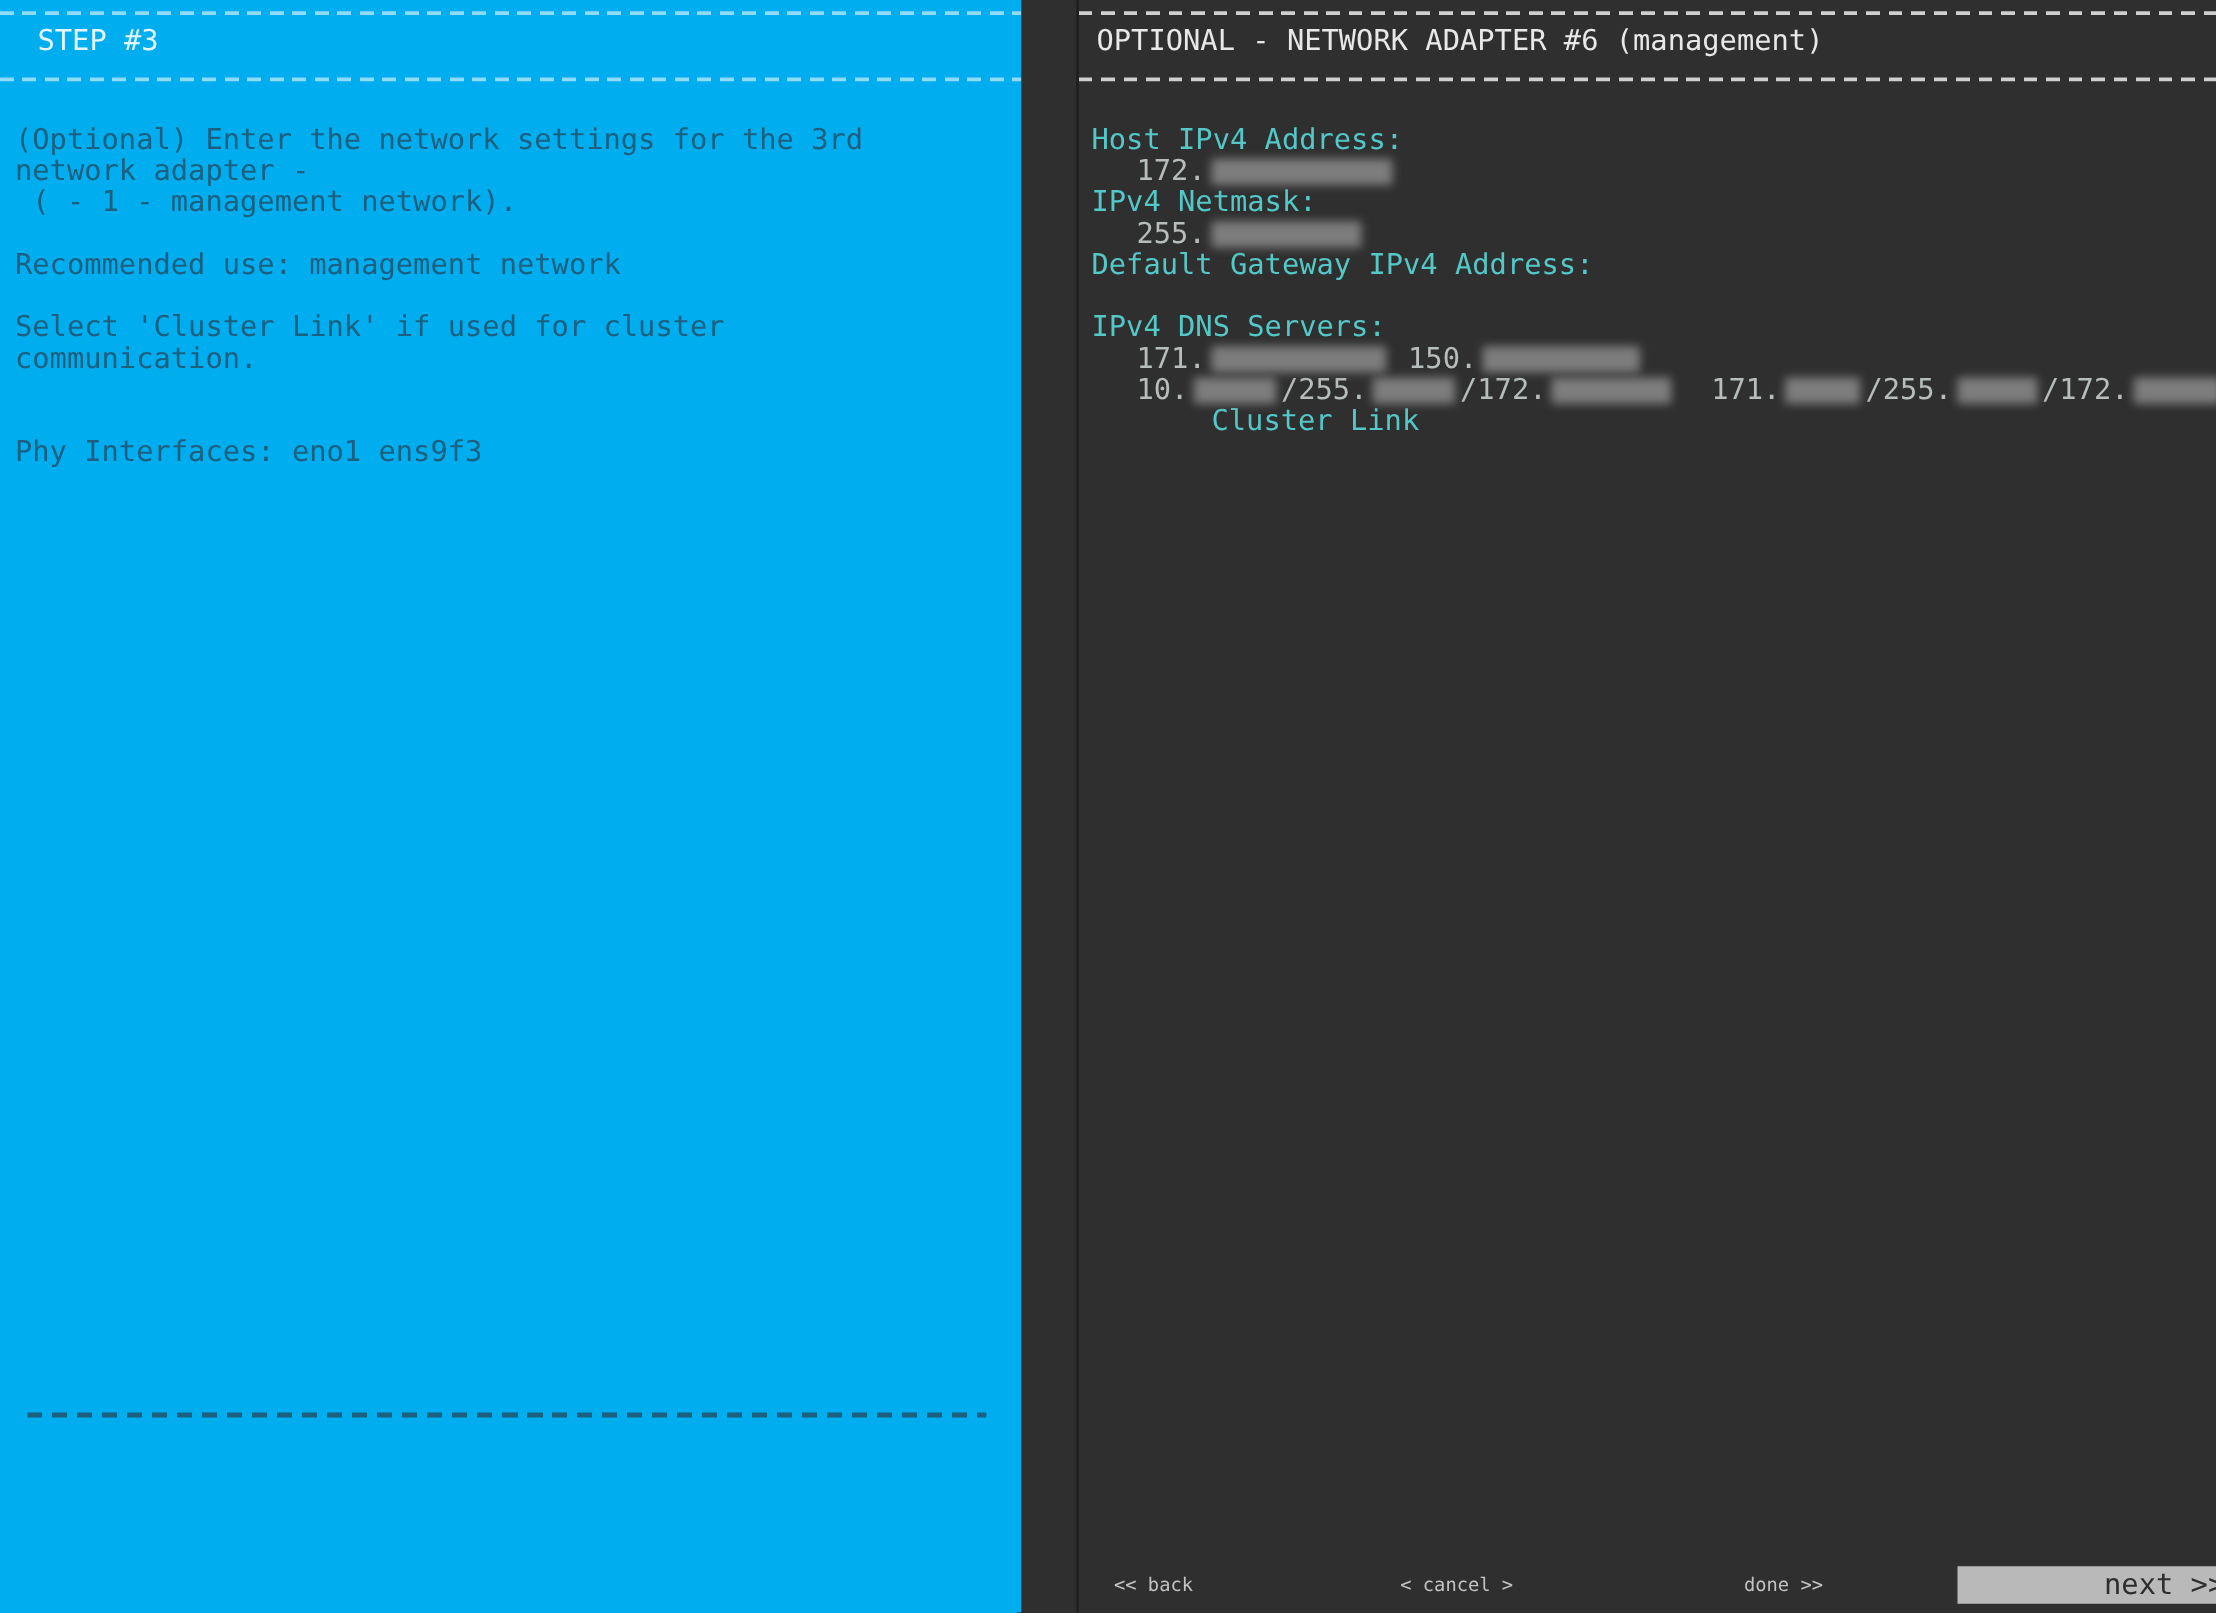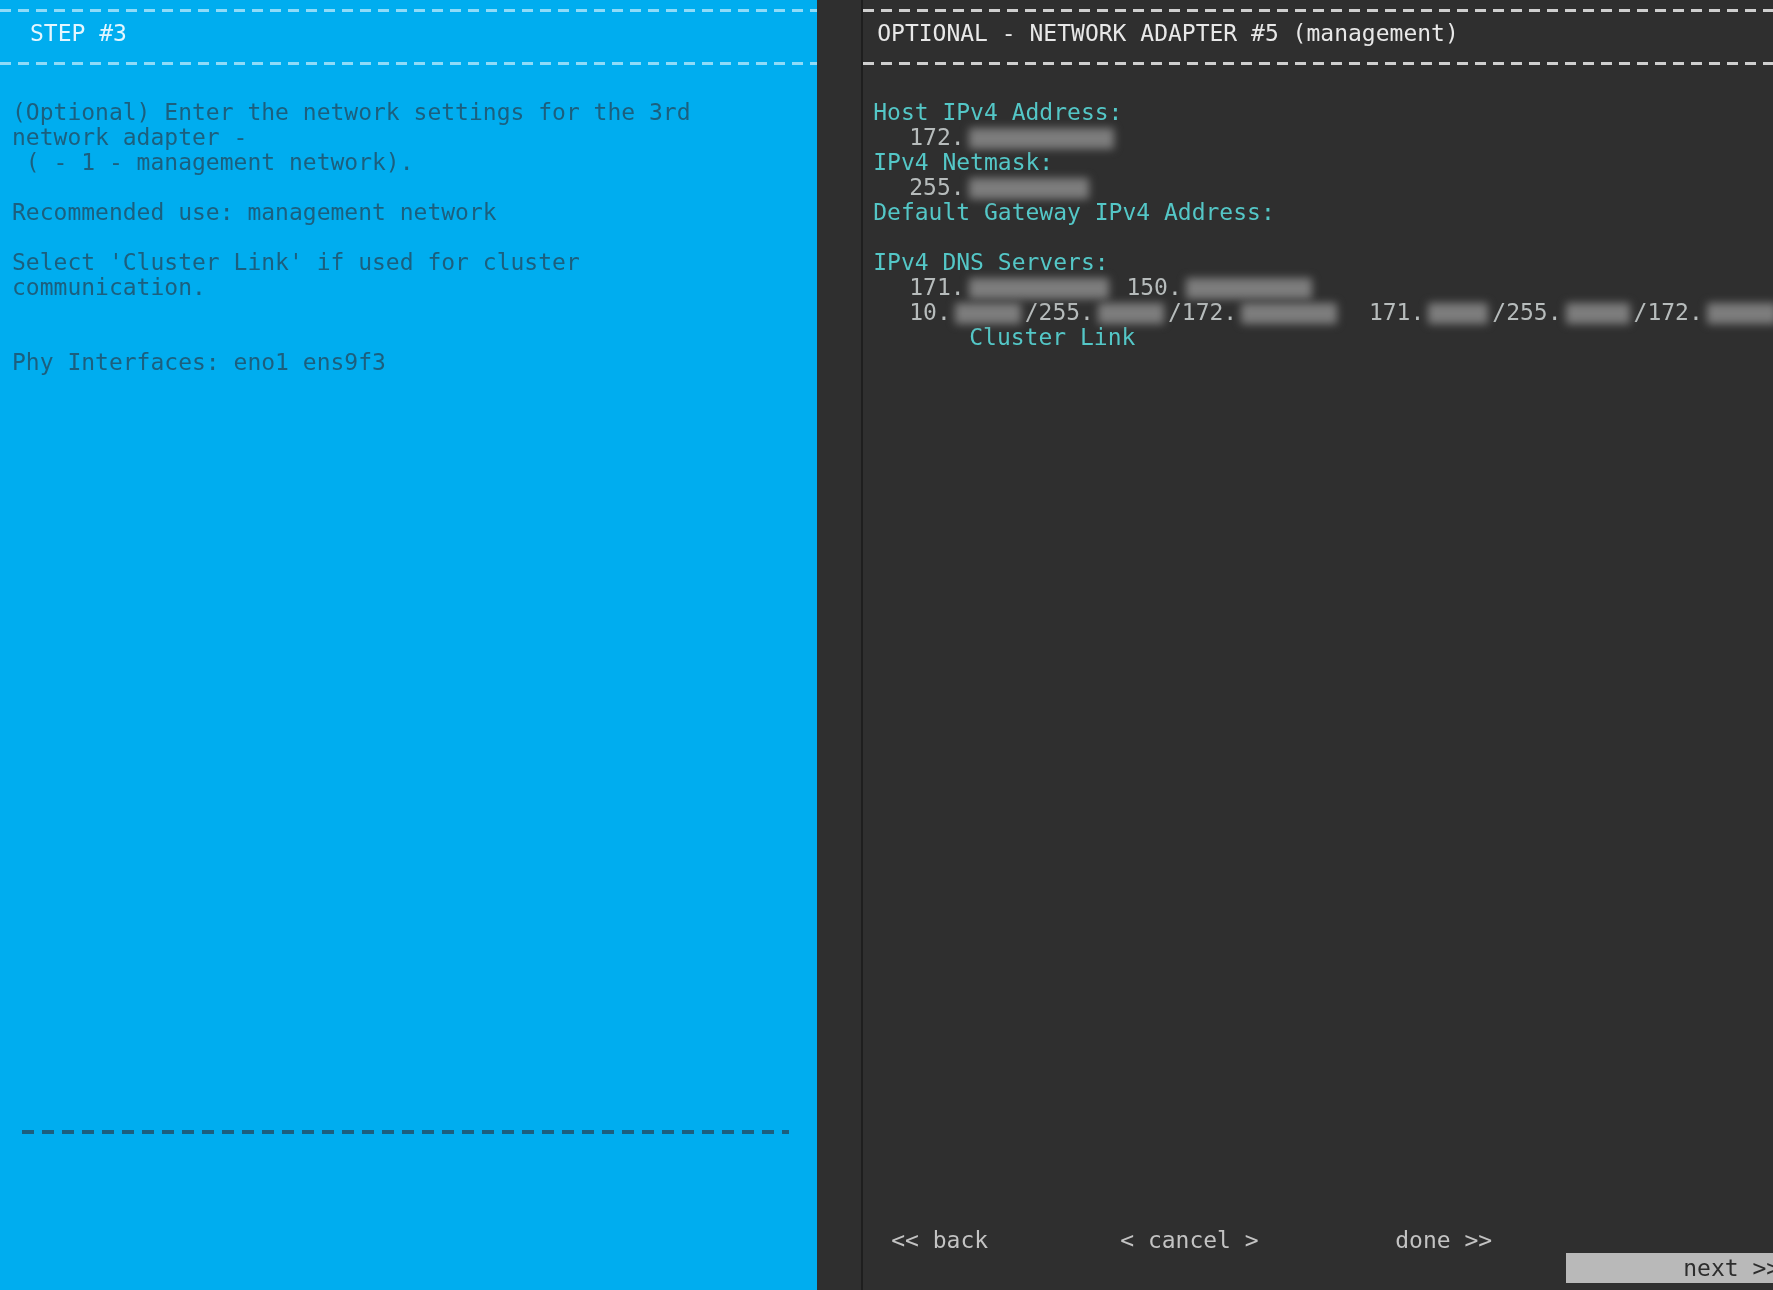--- a/index.html
+++ b/index.html
@@ -62,22 +62,22 @@
     border-radius: 2px;
     background: var(--redact-fill, #7d7d7d);
     filter: blur(4px);
   }
 
   .bottom-rule { top: 1130px; left: 22px; right: 28px; }
 
   .footer { position: absolute; left: 0; top: 0; width: 100%; height: 100%; pointer-events: none; }
   .footer > * { pointer-events: auto; }
   .footer-btn {
-    position: absolute; top: 1228px;
-    font-size: 23px; line-height: 25px; white-space: pre;
+    position: absolute; top: 1256px;
+    font-size: 15px; line-height: 25px; white-space: pre;
     color: var(--footer-text, #c3c3c3);
     background: none; border: none; cursor: pointer;
     font-family: inherit;
   }
   .footer-btn.back   { left: 28px; }
   .footer-btn.cancel { left: 257px; }
   .footer-btn.done   { left: 532px; }
   .footer-btn.next {
     top: 1253px; left: 703px; width: 224px; height: 30px;
     background: var(--next-bg, #b9b9b9);
@@ -106,21 +106,21 @@
         <div class="tline">communication.</div>
         <div class="tline"> </div>
         <div class="tline"> </div>
         <div class="tline">Phy Interfaces: eno1 ens9f3</div>
       </div>
     <div class="dash darkblue bottom-rule"></div>
   </section>
 
   <section class="panel right">
     <div class="dash gray top1"></div>
-    <div class="panel-header">OPTIONAL - NETWORK ADAPTER #5 (management)</div>
+    <div class="panel-header">OPTIONAL - NETWORK ADAPTER #6 (management)</div>
     <div class="dash gray top2"></div>
 
     <div class="content">
         <div class="tline label">Host IPv4 Address:</div>
         <div class="tline value"><span>172.</span><span class="redact" style="width: 145px;"></span></div>
         <div class="tline label">IPv4 Netmask:</div>
         <div class="tline value"><span>255.</span><span class="redact" style="width: 120px;"></span></div>
         <div class="tline label">Default Gateway IPv4 Address:</div>
         <div class="tline blank"> </div>
         <div class="tline label">IPv4 DNS Servers:</div>

